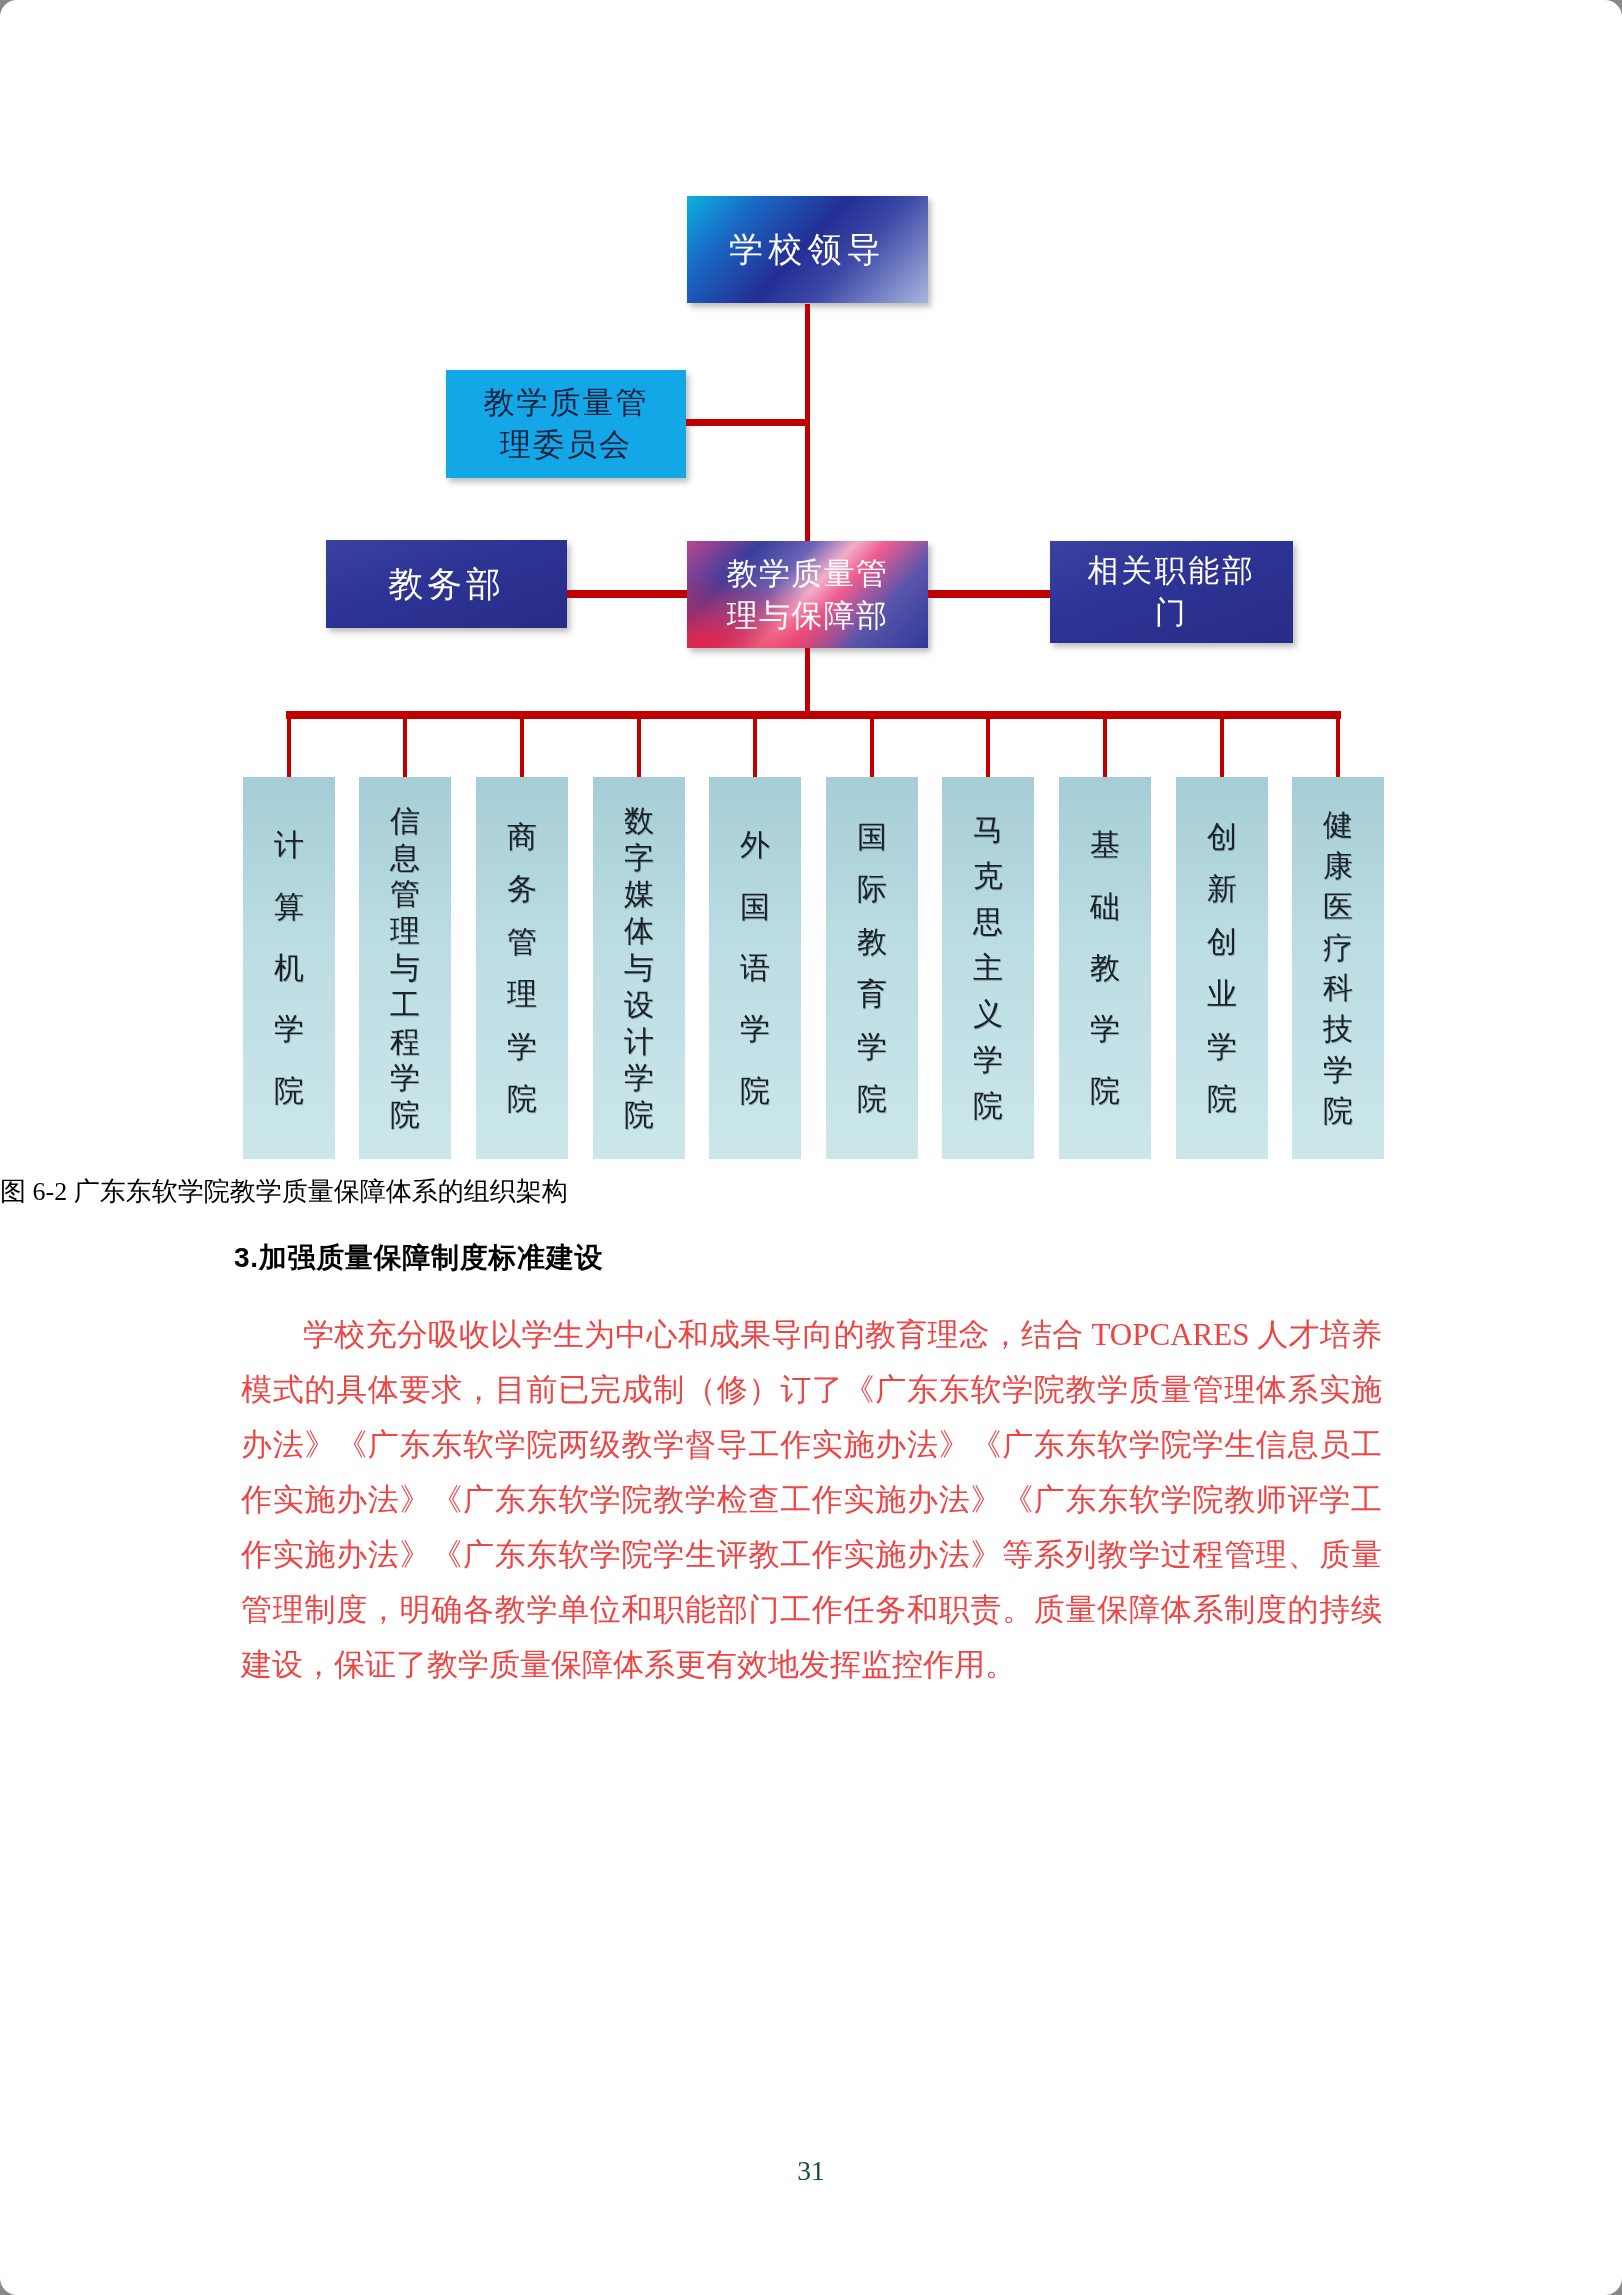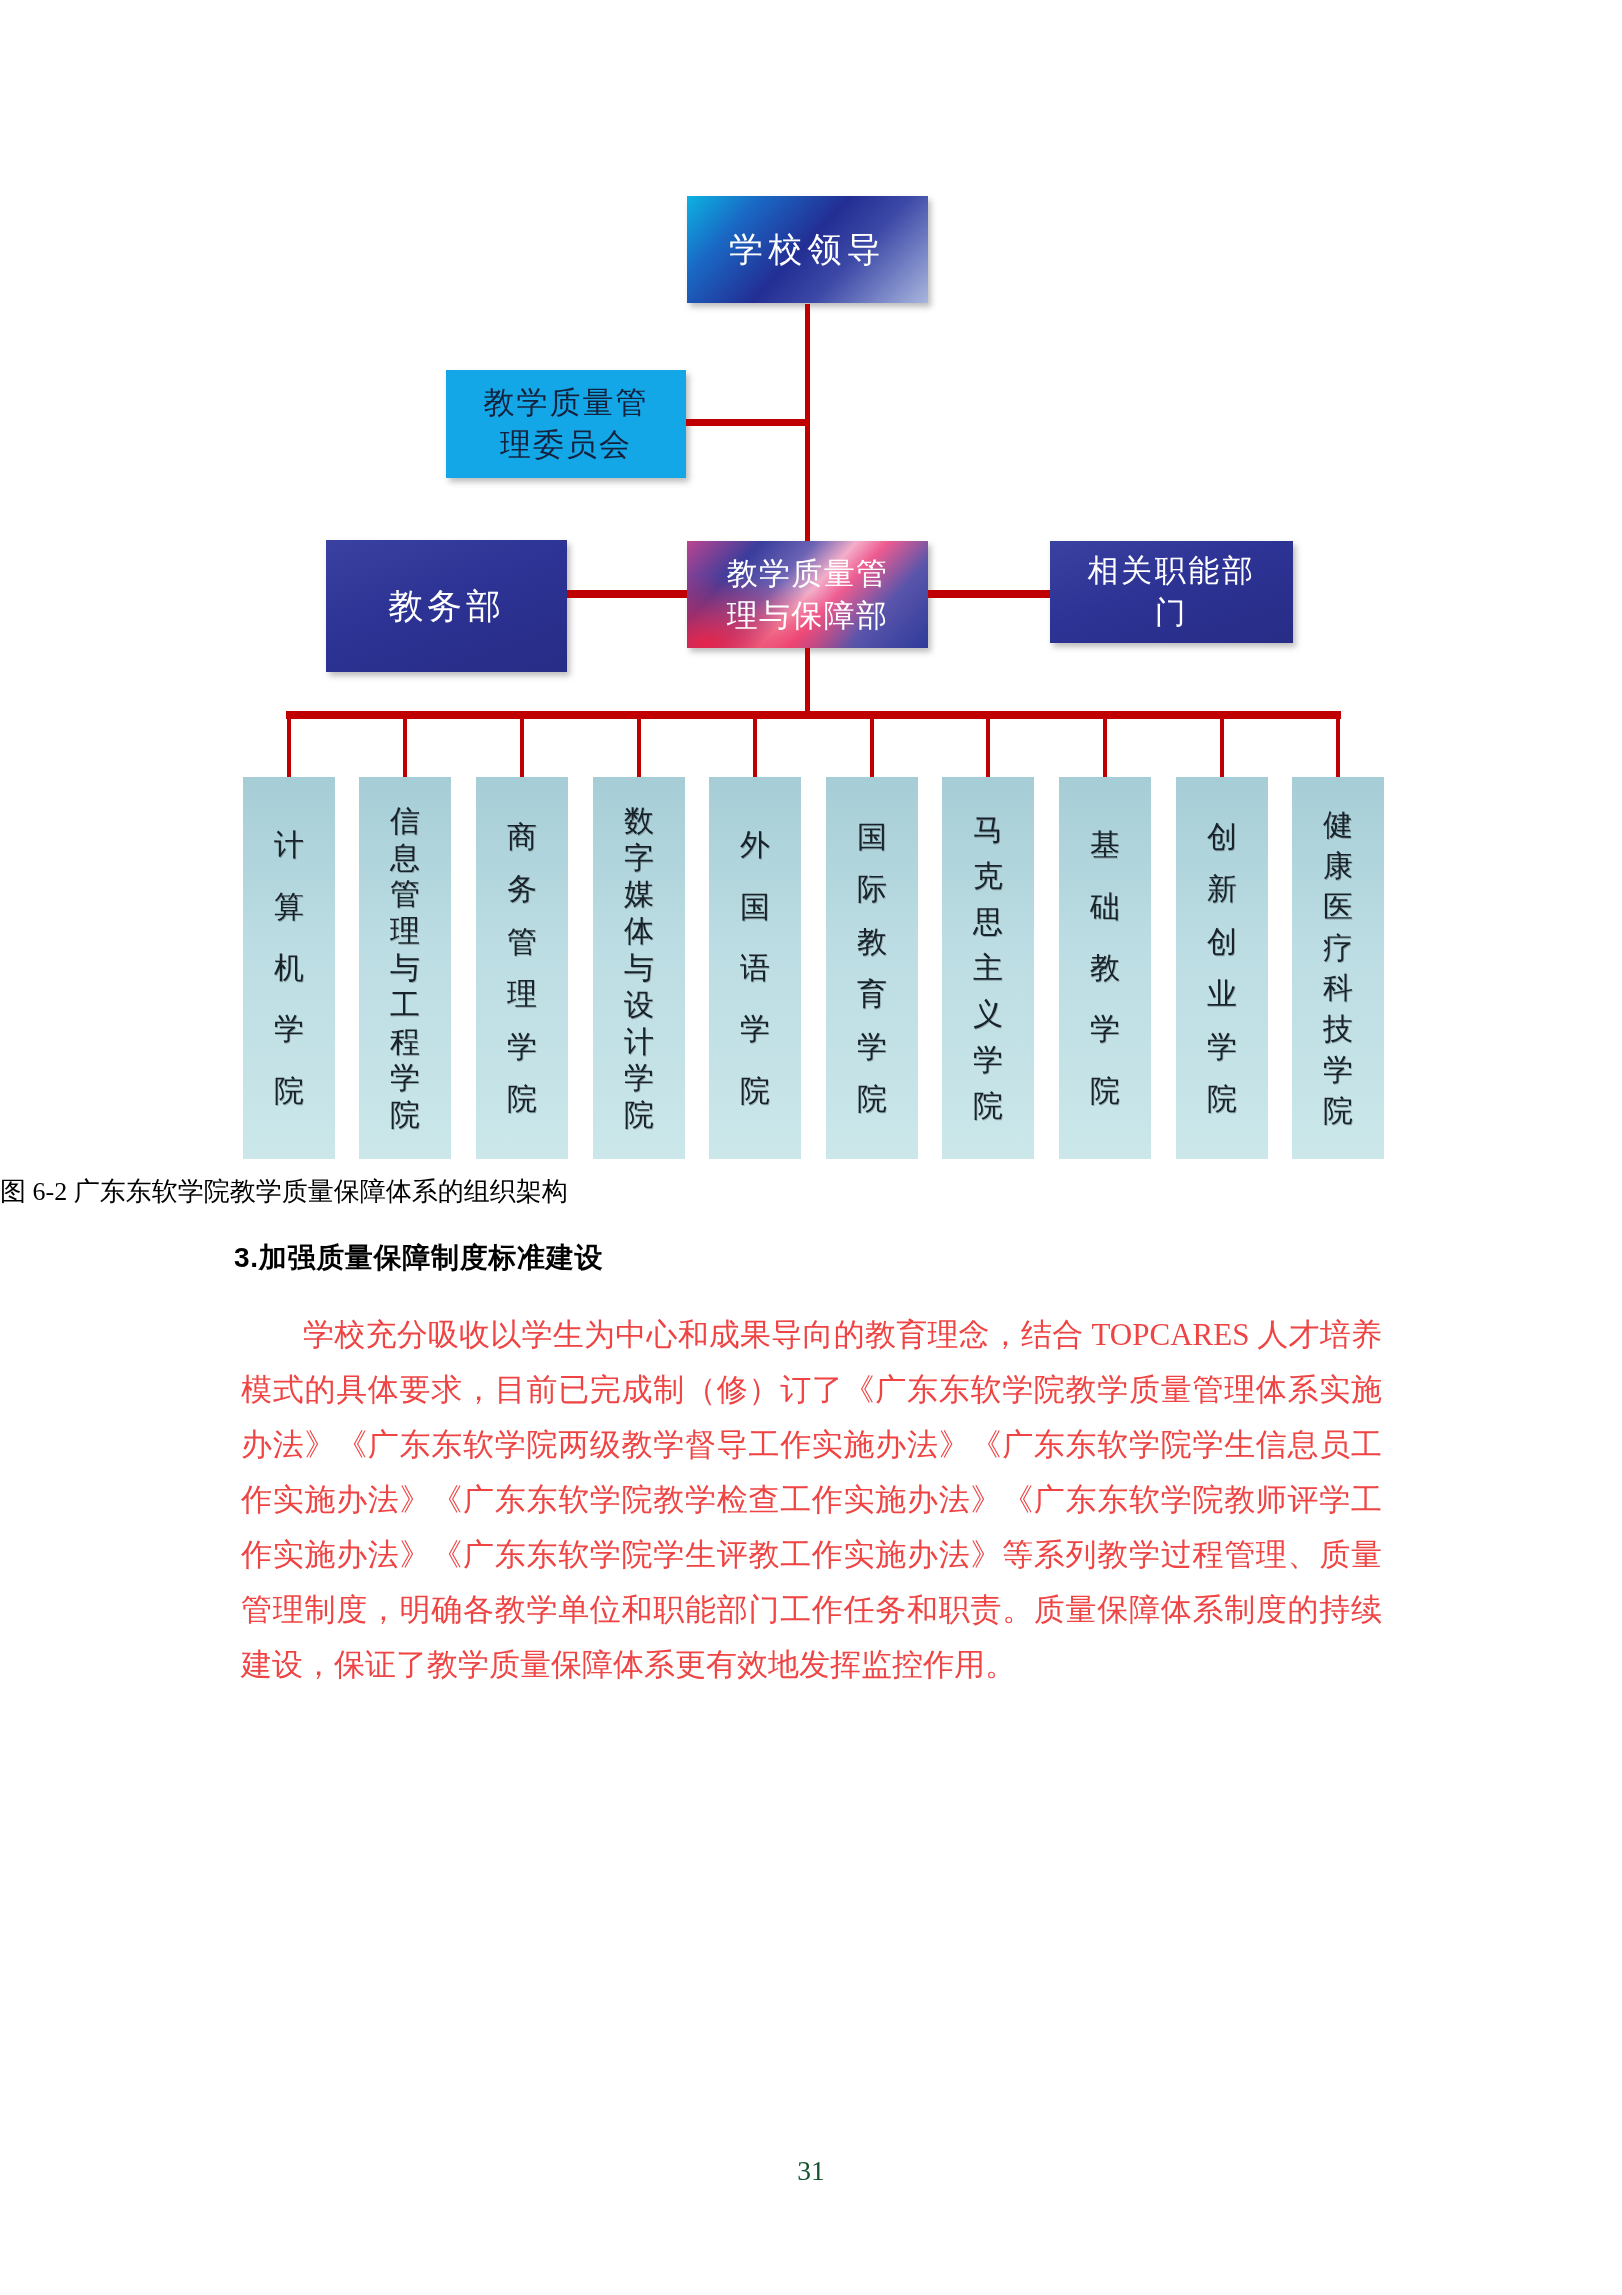--- a/index.html
+++ b/index.html
@@ -2,41 +2,42 @@
 <html style="--connector: #c00000; --committee_fill: #14a7e8; --dept_fill: #2d3394; --top_gradient_start: #0cb2e2; --top_gradient_end: #232e94; --center_pink: #ee5c90; --college_fill_top: #a6cdd6; --college_fill_bottom: #cbe7ea;font-size:10.5px"><head>
 <meta charset="utf-8">
 <style>
   html,body{margin:0;padding:0;background:#888;}
   #page{
     position:relative;
     width:1622px;height:2295px;
     background:#ffffff;
     overflow:hidden;
     font-family:"Liberation Serif","DejaVu Serif",serif;
+    border-radius:17px;
   }
   
   .node{
     position:absolute;
     display:flex;align-items:center;justify-content:center;
     text-align:center;
     white-space:pre-line;
     box-shadow:3.3px 3.9px 5.9px rgba(110,110,110,.45);
   }
   .node-top{
     left:687px;top:196px;width:241px;height:107px;
     background:linear-gradient(133deg,#0cb2e2 0%,#1a68c4 22%,#232e94 48%,#3d49a6 66%,#7c89c8 86%,#a9b6dd 100%);
     color:#ffffff;font-size:34px;letter-spacing:5.2px;
   }
   .node-committee{
     left:446px;top:370px;width:240px;height:108px;
     background:var(--committee_fill,#14a7e8);
     color:#14213d;font-size:31px;line-height:42px;letter-spacing:2px;
   }
   .node-left{
-    left:326px;top:540px;width:241px;height:132px;
+    left:326px;top:540px;width:241px;height:88px;
     background:linear-gradient(160deg,#3a41a0 0%,#2d3394 45%,#272c86 100%);
     color:#ffffff;font-size:35px;letter-spacing:3.9px;
   }
   .node-center{
     left:687px;top:541px;width:241px;height:107px;
     background:
       radial-gradient(ellipse at 8% 96%,rgba(236,34,70,.95) 0%,rgba(236,34,70,0) 48%),
       linear-gradient(133deg,#bb4590 0%,#3a3d9c 22%,#6c63b5 38%,#f3aec9 50%,#ee5c90 59%,#5a55ab 76%,#2e3a9a 100%);
     color:#ffffff;font-size:31px;line-height:42px;letter-spacing:1.3px;
   }

